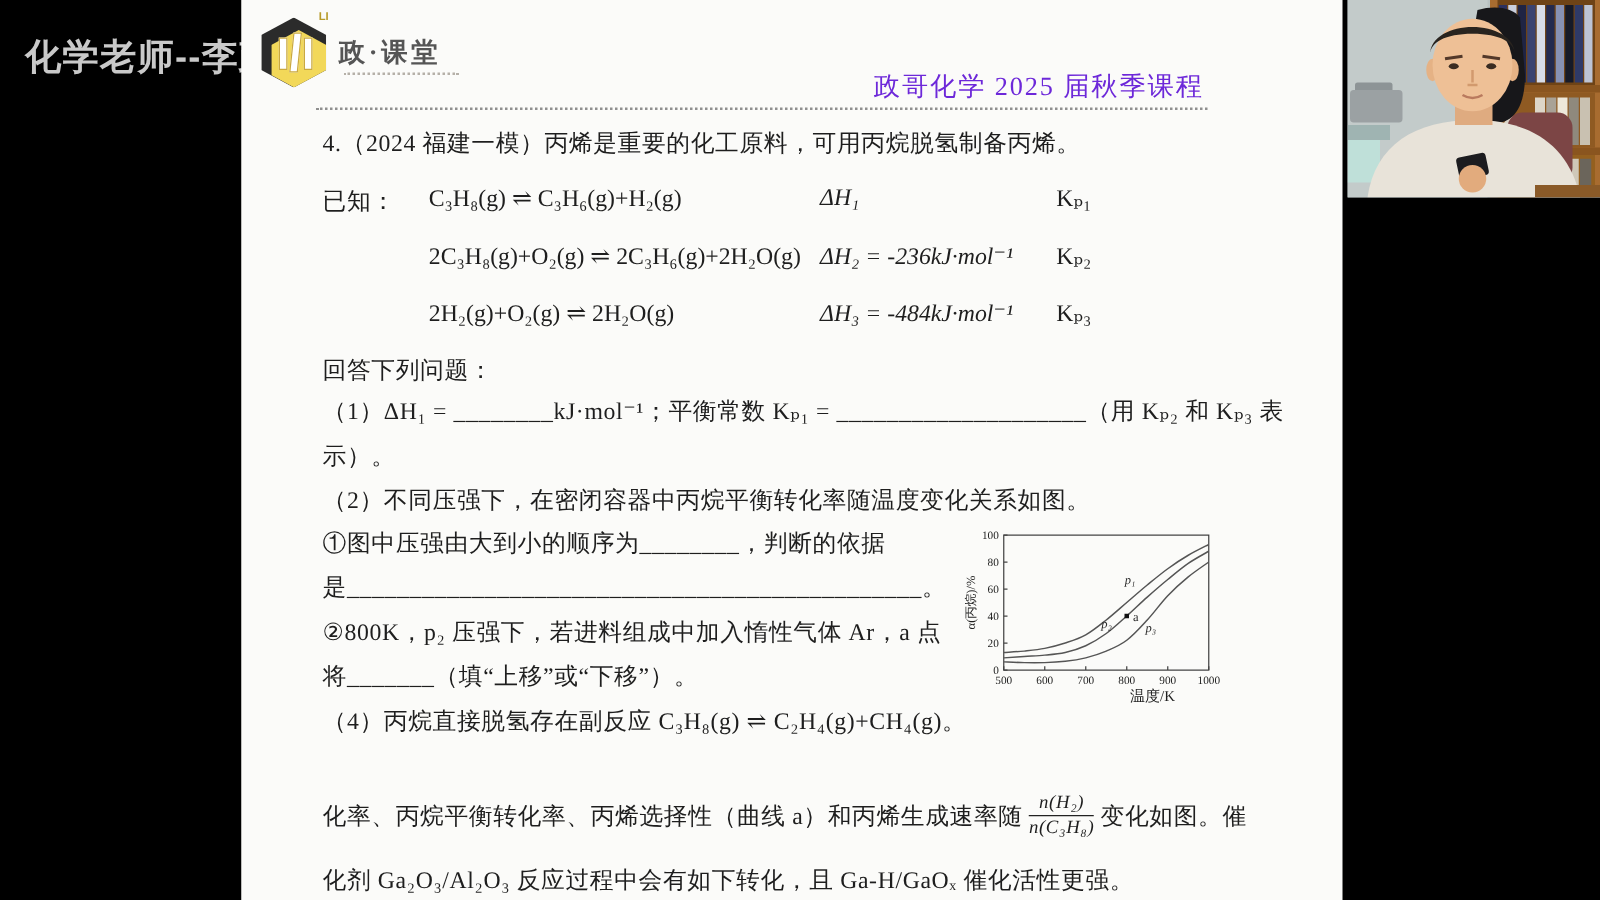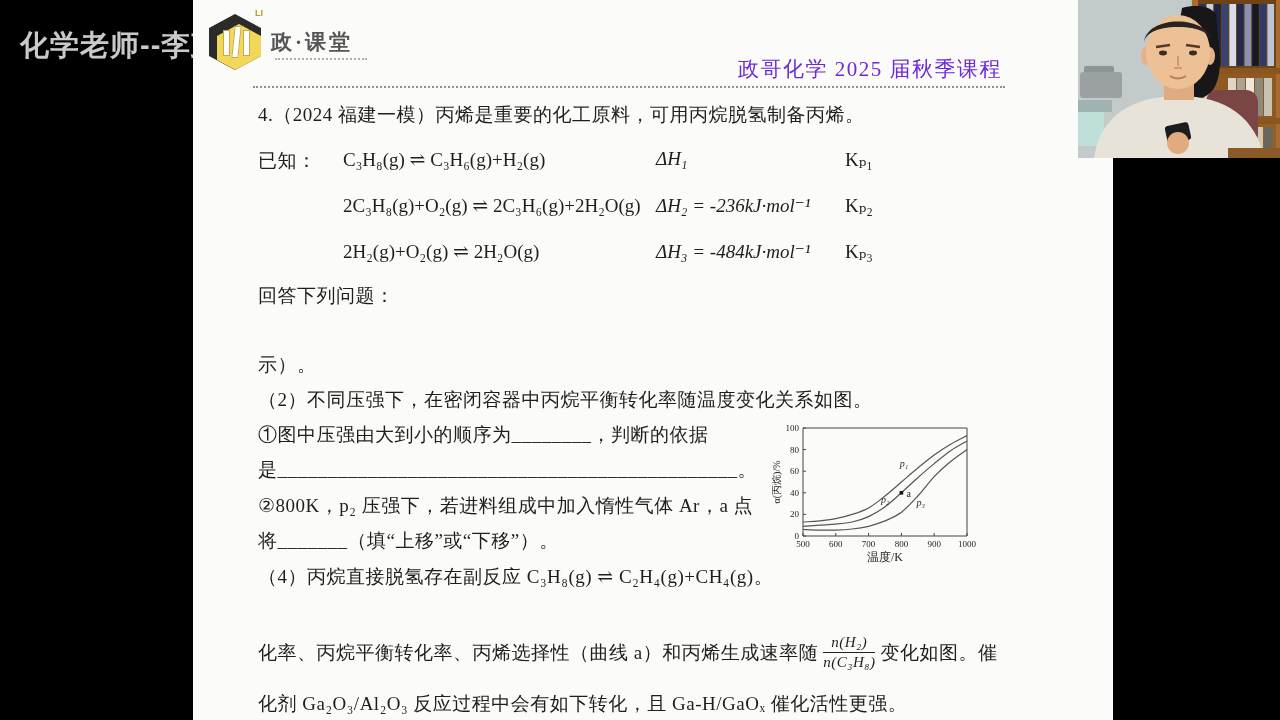--- a/index.html
+++ b/index.html
@@ -2,21 +2,21 @@
 <html><head>
 <meta charset="utf-8">
 <style>
   html,body{margin:0;padding:0;background:#000;width:1280px;height:720px;overflow:hidden;}
   #stage{position:relative;width:1280px;height:720px;background:#000;font-family:"Liberation Serif","DejaVu Serif",serif;}
 
   .teacher-name{position:absolute;left:20px;top:26px;z-index:1;color:#c9c9c9;
     font-family:"Liberation Sans","DejaVu Sans",sans-serif;font-size:29px;font-weight:bold;
     letter-spacing:1px;white-space:nowrap;}
 
-  .page{position:absolute;left:193px;top:0;width:881px;height:720px;background:#fbfbf9;z-index:2;padding-left:39px;}
+  .page{position:absolute;left:193px;top:0;width:881px;height:720px;background:#fbfbf9;z-index:2;}
 
   
   .logo{position:absolute;left:12px;top:8px;width:190px;height:58px;}
   .hex-outer{position:absolute;left:4px;top:6px;width:52px;height:56px;background:#2b2b2b;
     clip-path:polygon(50% 0,100% 25%,100% 75%,50% 100%,0 75%,0 25%);}
   .hex-inner{position:absolute;left:8px;top:10px;width:44px;height:48px;background:#f2d859;
     clip-path:polygon(50% 0,100% 25%,100% 75%,50% 100%,0 75%,0 25%);}
   .hex-stroke{position:absolute;background:#fff;border:1px solid #caa93f;}
   .hs1{left:18px;top:22px;width:5px;height:24px;}
   .hs2{left:28px;top:18px;width:5px;height:30px;transform:skewX(-6deg);}
@@ -38,21 +38,21 @@
 
   .para2{display:flex;align-items:center;}
   .frac{display:inline-flex;flex-direction:column;align-items:center;margin:0 5px;
     font-size:15px;line-height:1.15;font-style:italic;}
   .frac .bar{width:100%;border-top:1.5px solid #222;margin:1px 0;}
 
   
   .chart{position:absolute;left:577px;top:413px;width:212px;height:155px;}
   .chart svg{position:absolute;left:0;top:0;}
   #chart-svg text{font-family:"Liberation Serif","DejaVu Serif",serif;}
-  .chart-xlabel{position:absolute;left:60px;top:136px;width:110px;text-align:center;
+  .chart-xlabel{position:absolute;left:60px;top:136px;width:110px;text-align:right;
     font-size:12px;color:#1e1e1e;}
   .chart-ylabel{position:absolute;left:-30px;top:62px;width:74px;text-align:center;
     font-size:10px;color:#1e1e1e;transform:rotate(-90deg);}
 
   .webcam{position:absolute;left:1078px;top:0;width:202px;height:158px;z-index:2;background:#b9c2c2;overflow:hidden;}
 </style>
 </head>
 <body>
 
 <div id="stage">
@@ -89,20 +89,21 @@
       <div class="eq-dh" style="top:194px;">ΔH₂ = -236kJ·mol⁻¹</div>
       <div class="eq-kp" style="top:194px;">Kₚ₂</div>
     </div>
     <div>
       <div class="eq-formula" style="left:150px;top:240px;text-align:right;">2H₂(g)+O₂(g) ⇌ 2H₂O(g)</div>
       <div class="eq-dh" style="top:240px;">ΔH₃ = -484kJ·mol⁻¹</div>
       <div class="eq-kp" style="top:240px;">Kₚ₃</div>
     </div>
 
     <div class="doc-line" style="left:65px;top:283px;">回答下列问题：</div>
+    <div class="doc-line" style="left:65px;top:316px;">（1）ΔH₁ = ________kJ·mol⁻¹；平衡常数 Kₚ₁ = ____________________（用 Kₚ₂ 和 Kₚ₃ 表</div>
     <div class="doc-line" style="left:65px;top:352px;">示）。</div>
     <div class="doc-line" style="left:65px;top:387px;">（2）不同压强下，在密闭容器中丙烷平衡转化率随温度变化关系如图。</div>
     <div class="doc-line" style="left:65px;top:422px;">①图中压强由大到小的顺序为________，判断的依据</div>
     <div class="doc-line" style="left:65px;top:457px;">是______________________________________________。</div>
     <div class="doc-line" style="left:65px;top:493px;">②800K，p₂ 压强下，若进料组成中加入惰性气体 Ar，a 点</div>
     <div class="doc-line" style="left:65px;top:528px;">将_______（填“上移”或“下移”）。</div>
     <div class="doc-line" style="left:65px;top:564px;">（4）丙烷直接脱氢存在副反应 C₃H₈(g) ⇌ C₂H₄(g)+CH₄(g)。</div>
 
     <div class="doc-line" style="left:65px;top:691px;">化剂 Ga₂O₃/Al₂O₃ 反应过程中会有如下转化，且 Ga-H/GaOₓ 催化活性更强。</div>
 

